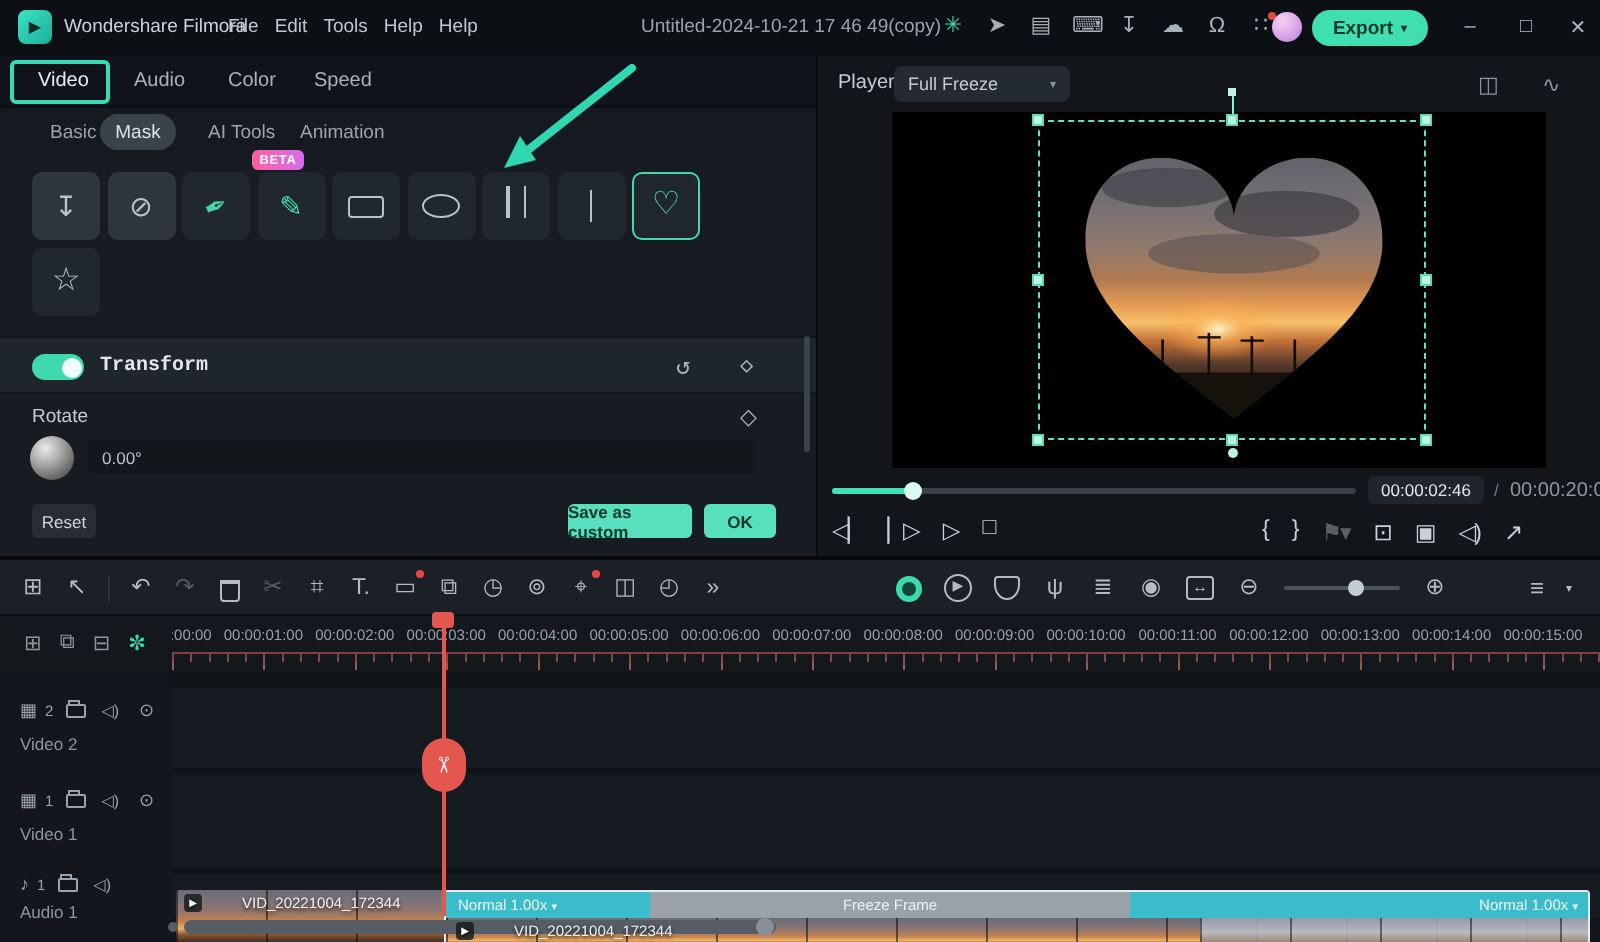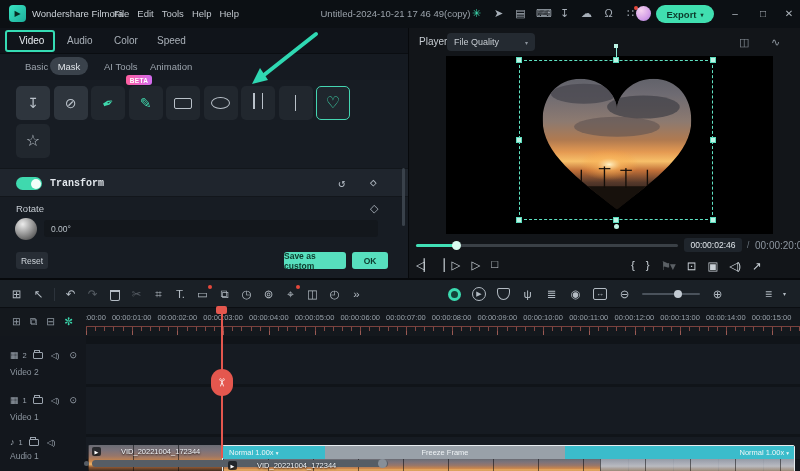--- a/index.html
+++ b/index.html
@@ -289,21 +289,21 @@
     </div>
     <div class="footer-btn btn-reset">Reset</div>
     <div class="footer-btn btn-save">Save as custom</div>
     <div class="footer-btn btn-ok">OK</div>
     <div class="lp-scroll"></div>
   </section>
 
   <section class="player">
     <span class="p-label">Player</span>
     <div class="p-quality">
-      <span>File Quality</span>
+      <span>Full Freeze</span>
       <span class="caret">▾</span>
     </div>
     <span class="p-hicon" style="left:330px">◫</span>
     <span class="p-hicon" style="left:362px">∿</span>
 
     <div class="preview"></div>
     <div class="heartwrap">
       <svg viewBox="0 0 100 92" width="176" height="152">
         <defs>
           <linearGradient id="sky" x1="0" y1="0" x2="0" y2="1">

